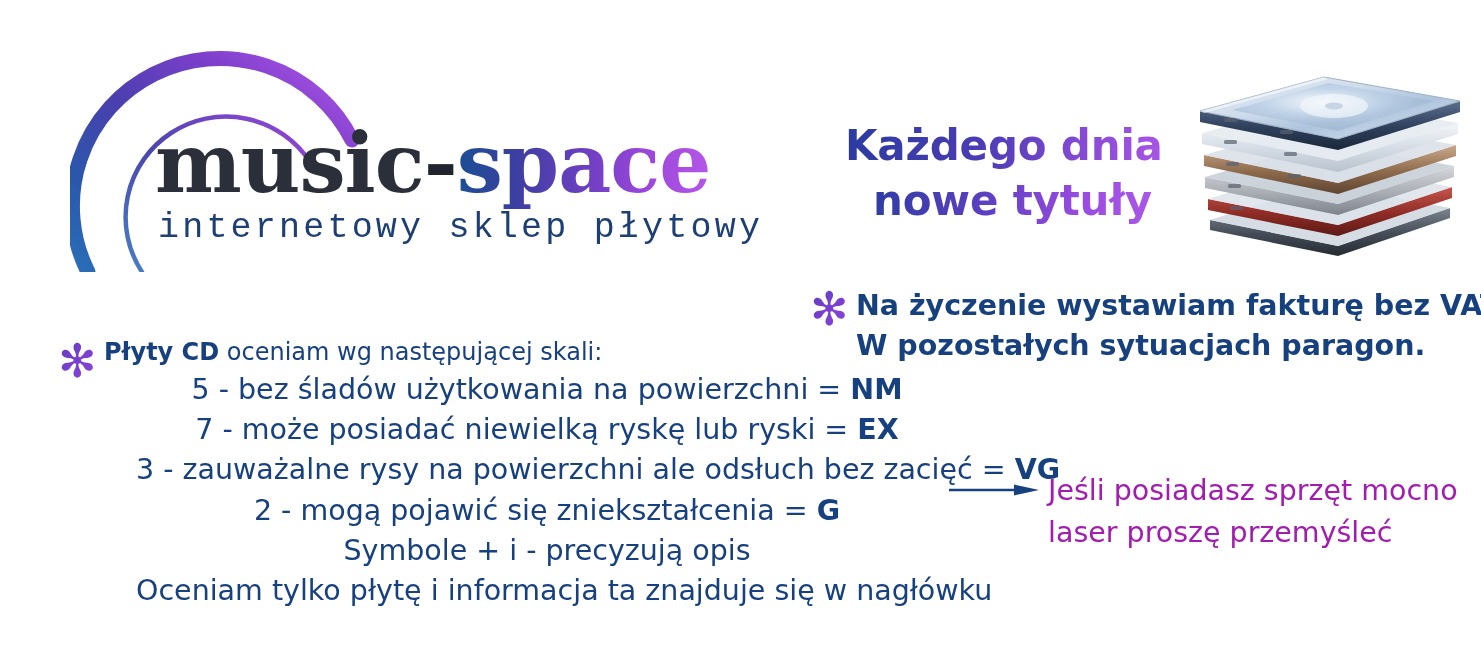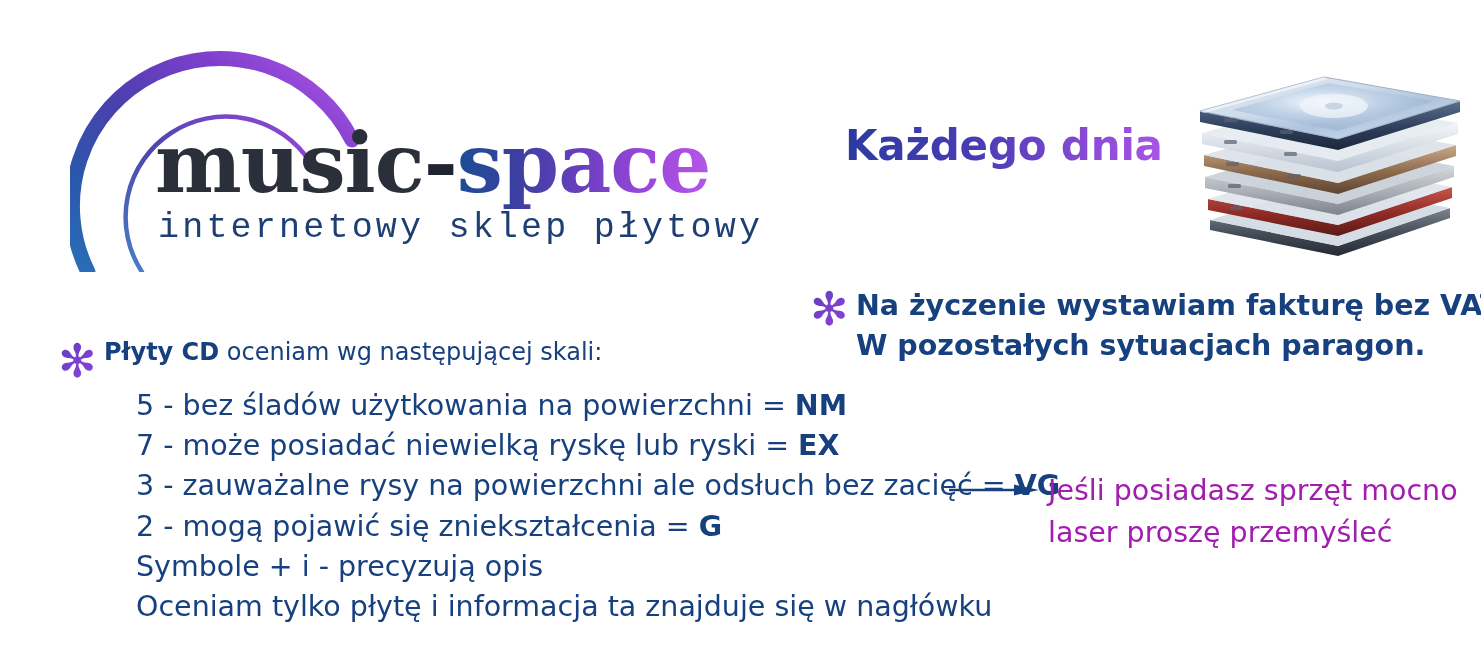--- a/index.html
+++ b/index.html
@@ -172,29 +172,30 @@
     font-family: "DejaVu Sans", sans-serif;
     font-size: 24px;
     font-weight: 500;
     color: #17407f;
     white-space: nowrap;
   }
   #grading-head .hd-strong {
     font-weight: 700;
   }
   #grading-list {
-    margin: 20px 0 0 78px;
+    margin: 4px 0 0 78px;
     padding: 0;
     list-style: none;
     font-family: "DejaVu Sans", sans-serif;
     font-size: 28.5px;
     font-weight: 500;
     color: #17407f;
     line-height: 1.41;
     white-space: nowrap;
+    text-align: center;
   }
   #grading-list li {
     margin: 0;
     padding: 0;
   }
   .grade-code {
     font-weight: 700;
   }
 
   
@@ -250,20 +251,21 @@
       <path d="M 72 250 A 84 84 0 0 1 240 140" fill="none" stroke="url(#arcGradInner)" stroke-width="4.5" stroke-linecap="round"></path>
     </svg>
 
     <div id="logo-wordmark"><span class="wm-music">music</span><span class="wm-dash">-</span><span class="wm-space">space</span></div>
 
     <div id="logo-tagline">internetowy sklep płytowy</div>
   </div>
 
   <div id="slogan">
     <span class="sl-line sl-1">Każdego dnia</span>
+    <span class="sl-line sl-2">nowe tytuły</span>
   </div>
 
   <svg id="cd-stack" viewBox="0 0 282 222">
     <defs>
       <linearGradient id="caseTopFace" x1="0" y1="0" x2="1" y2="1">
         <stop offset="0%" stop-color="#e9eef5"></stop>
         <stop offset="38%" stop-color="#cfdcec"></stop>
         <stop offset="62%" stop-color="#aec4dd"></stop>
         <stop offset="100%" stop-color="#dfe7f1"></stop>
       </linearGradient>

